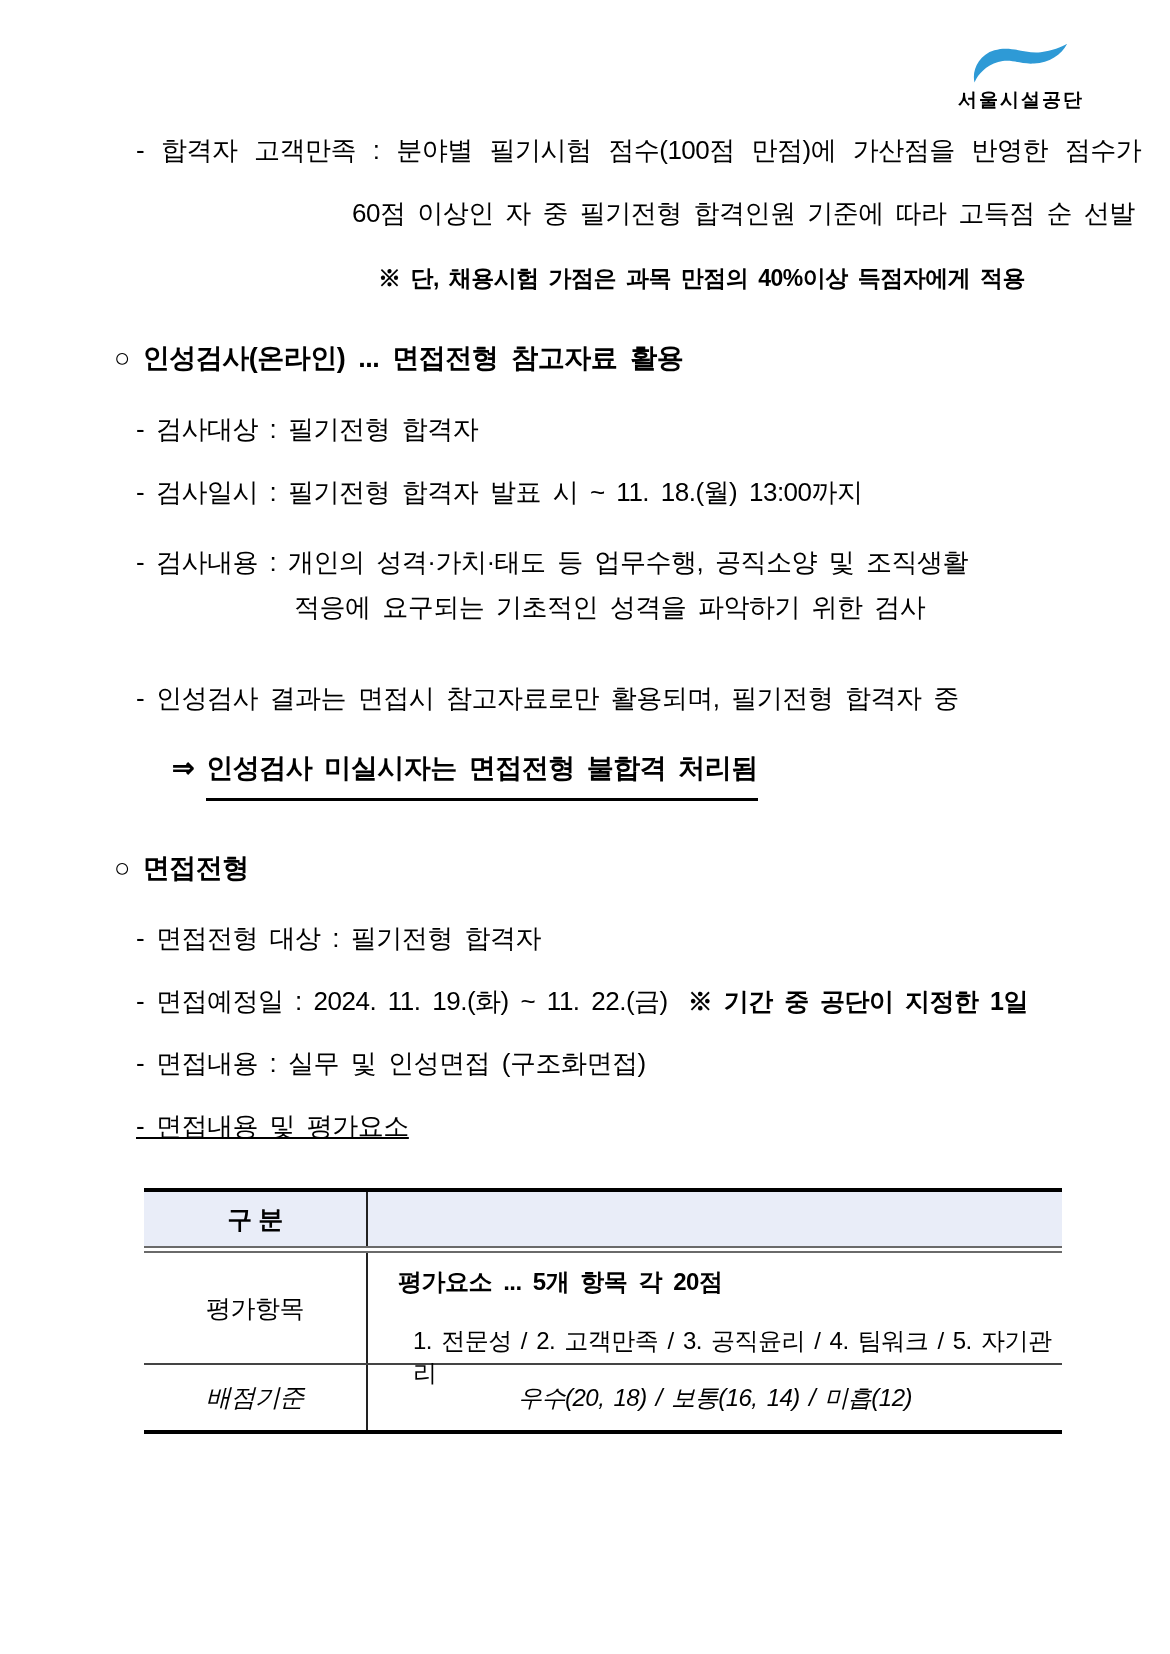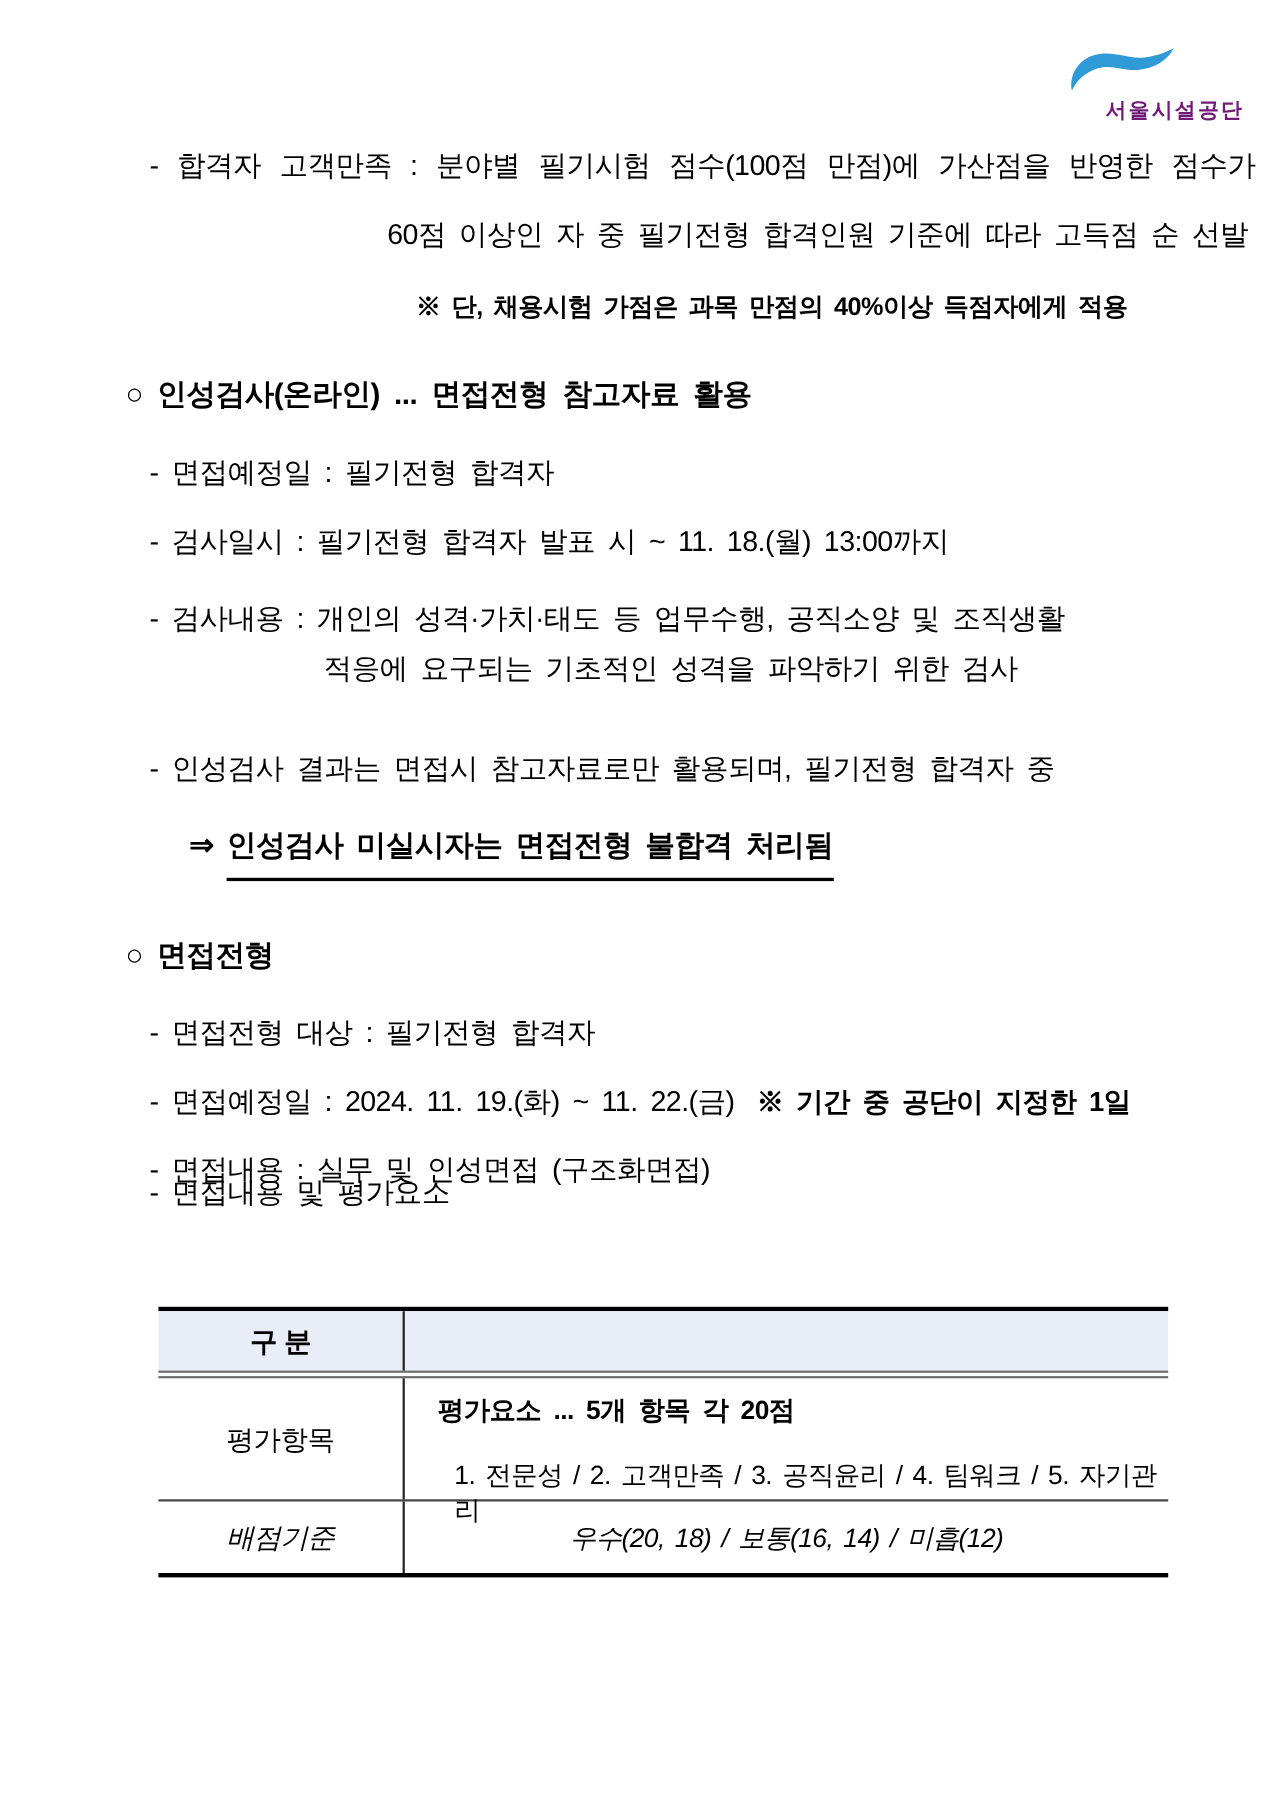--- a/index.html
+++ b/index.html
@@ -71,32 +71,32 @@
 </head>
 <body>
 
 <div class="page">
 
   <div class="logo">
     <svg viewBox="0 0 110 45" aria-hidden="true">
       <path id="wave-path" fill="#2E9AD6" d="M9,42 C6,30 13,13 30,8 C48,2.5 62,12 79,10 C91,8.5 101,4.5 107,1
            C101,13 88,21 72,22 C56,23 48,16.5 34,20.5 C21,24.5 13,33 9,42 Z"></path>
     </svg>
-    <div class="logo-text" style="color: #701a75; margin-left: 47px;">서울시설공단</div>
+    <div class="logo-text" style="color: #000000;">서울시설공단</div>
   </div>
 
   <div class="line wide" style="left:136px; top:134px;">- 합격자 고객만족 : 분야별 필기시험 점수(100점 만점)에 가산점을 반영한 점수가</div>
 
   <div class="line" style="left:352px; top:197px;">60점 이상인 자 중 필기전형 합격인원 기준에 따라 고득점 순 선발</div>
 
   <div class="line note" style="left:378px; top:262px;">※ 단, 채용시험 가점은 과목 만점의 40%이상 득점자에게 적용</div>
 
   <div class="line heading" style="left:114px; top:342px;">○ 인성검사(온라인) ... 면접전형 참고자료 활용</div>
 
-  <div class="line" style="left:136px; top:413px;">- 면접예정일 : 필기전형 합격자</div>
+  <div class="line" style="left:136px; top:413px;">- 검사대상 : 필기전형 합격자</div>
 
   <div class="line" style="left:136px; top:476px;">- 검사일시 : 필기전형 합격자 발표 시 ~ 11. 18.(월) 13:00까지</div>
 
   <div class="line" style="left:136px; top:546px;">- 검사내용 : 개인의 성격·가치·태도 등 업무수행, 공직소양 및 조직생활</div>
 
   <div class="line" style="left:294px; top:591px;">적응에 요구되는 기초적인 성격을 파악하기 위한 검사</div>
 
   <div class="line" style="left:136px; top:682px;">- 인성검사 결과는 면접시 참고자료로만 활용되며, 필기전형 합격자 중</div>
 
   <div class="line arrow-line" style="left:172px; top:752px;">
@@ -106,21 +106,21 @@
   <div class="line heading" style="left:114px; top:852px;">○ 면접전형</div>
 
   <div class="line" style="left:136px; top:922px;">- 면접전형 대상 : 필기전형 합격자</div>
 
   <div class="line" style="left:136px; top:985px;">
     <span>- 면접예정일 : 2024. 11. 19.(화) ~ 11. 22.(금)</span><span class="date-note">※ 기간 중 공단이 지정한 1일</span>
   </div>
 
   <div class="line" style="left:136px; top:1047px;">- 면접내용 : 실무 및 인성면접 (구조화면접)</div>
 
-  <div class="line" style="left:136px; top:1068px;">- 면접내용 및 평가요소</div>
+  <div class="line" style="left:136px; top:1110px;text-decoration:underline;">- 면접내용 및 평가요소</div>
 
   <div class="eval-table">
 
     <div class="t-row t-header" id="table-header" style="background: rgb(233, 237, 248);">
       <div class="t-cell-label">구 분</div>
     </div>
 
     <div class="t-doubleline">
       <div class="t-doubleline-inner"></div>
     </div>

